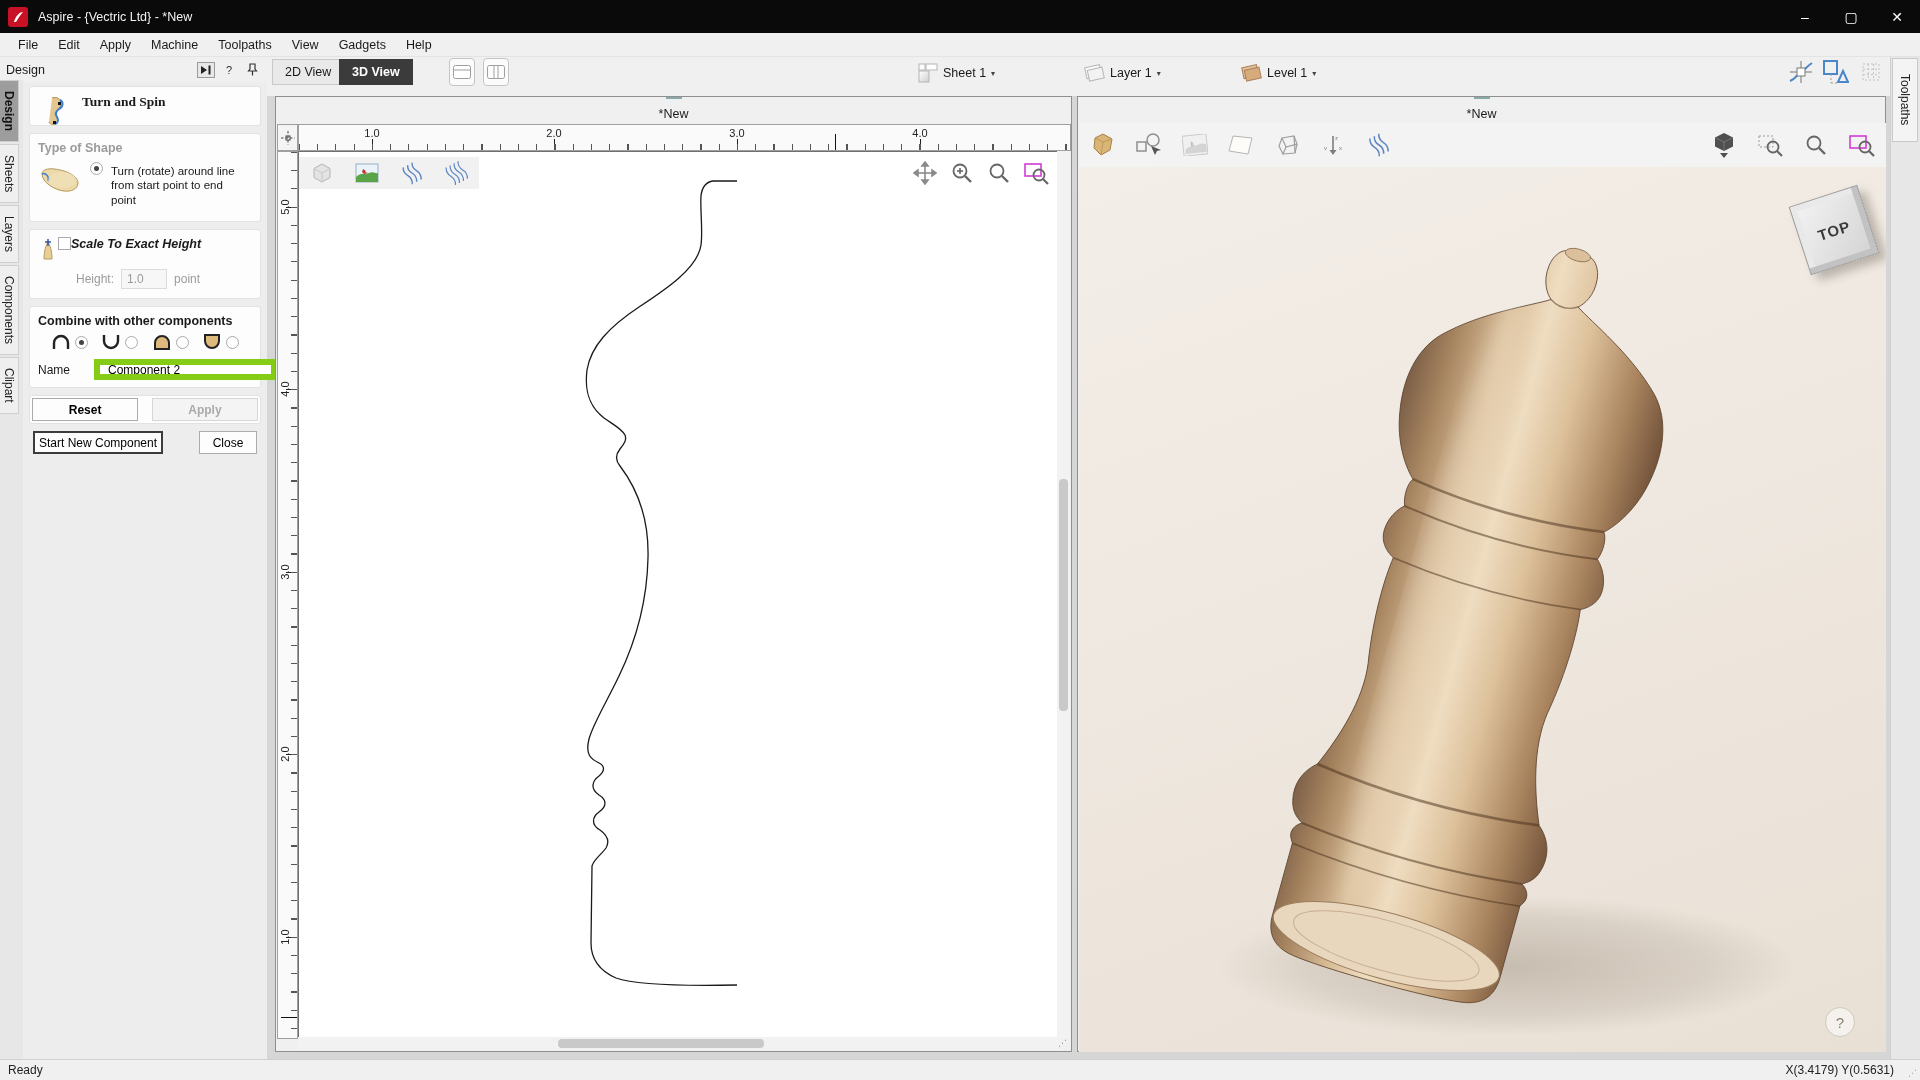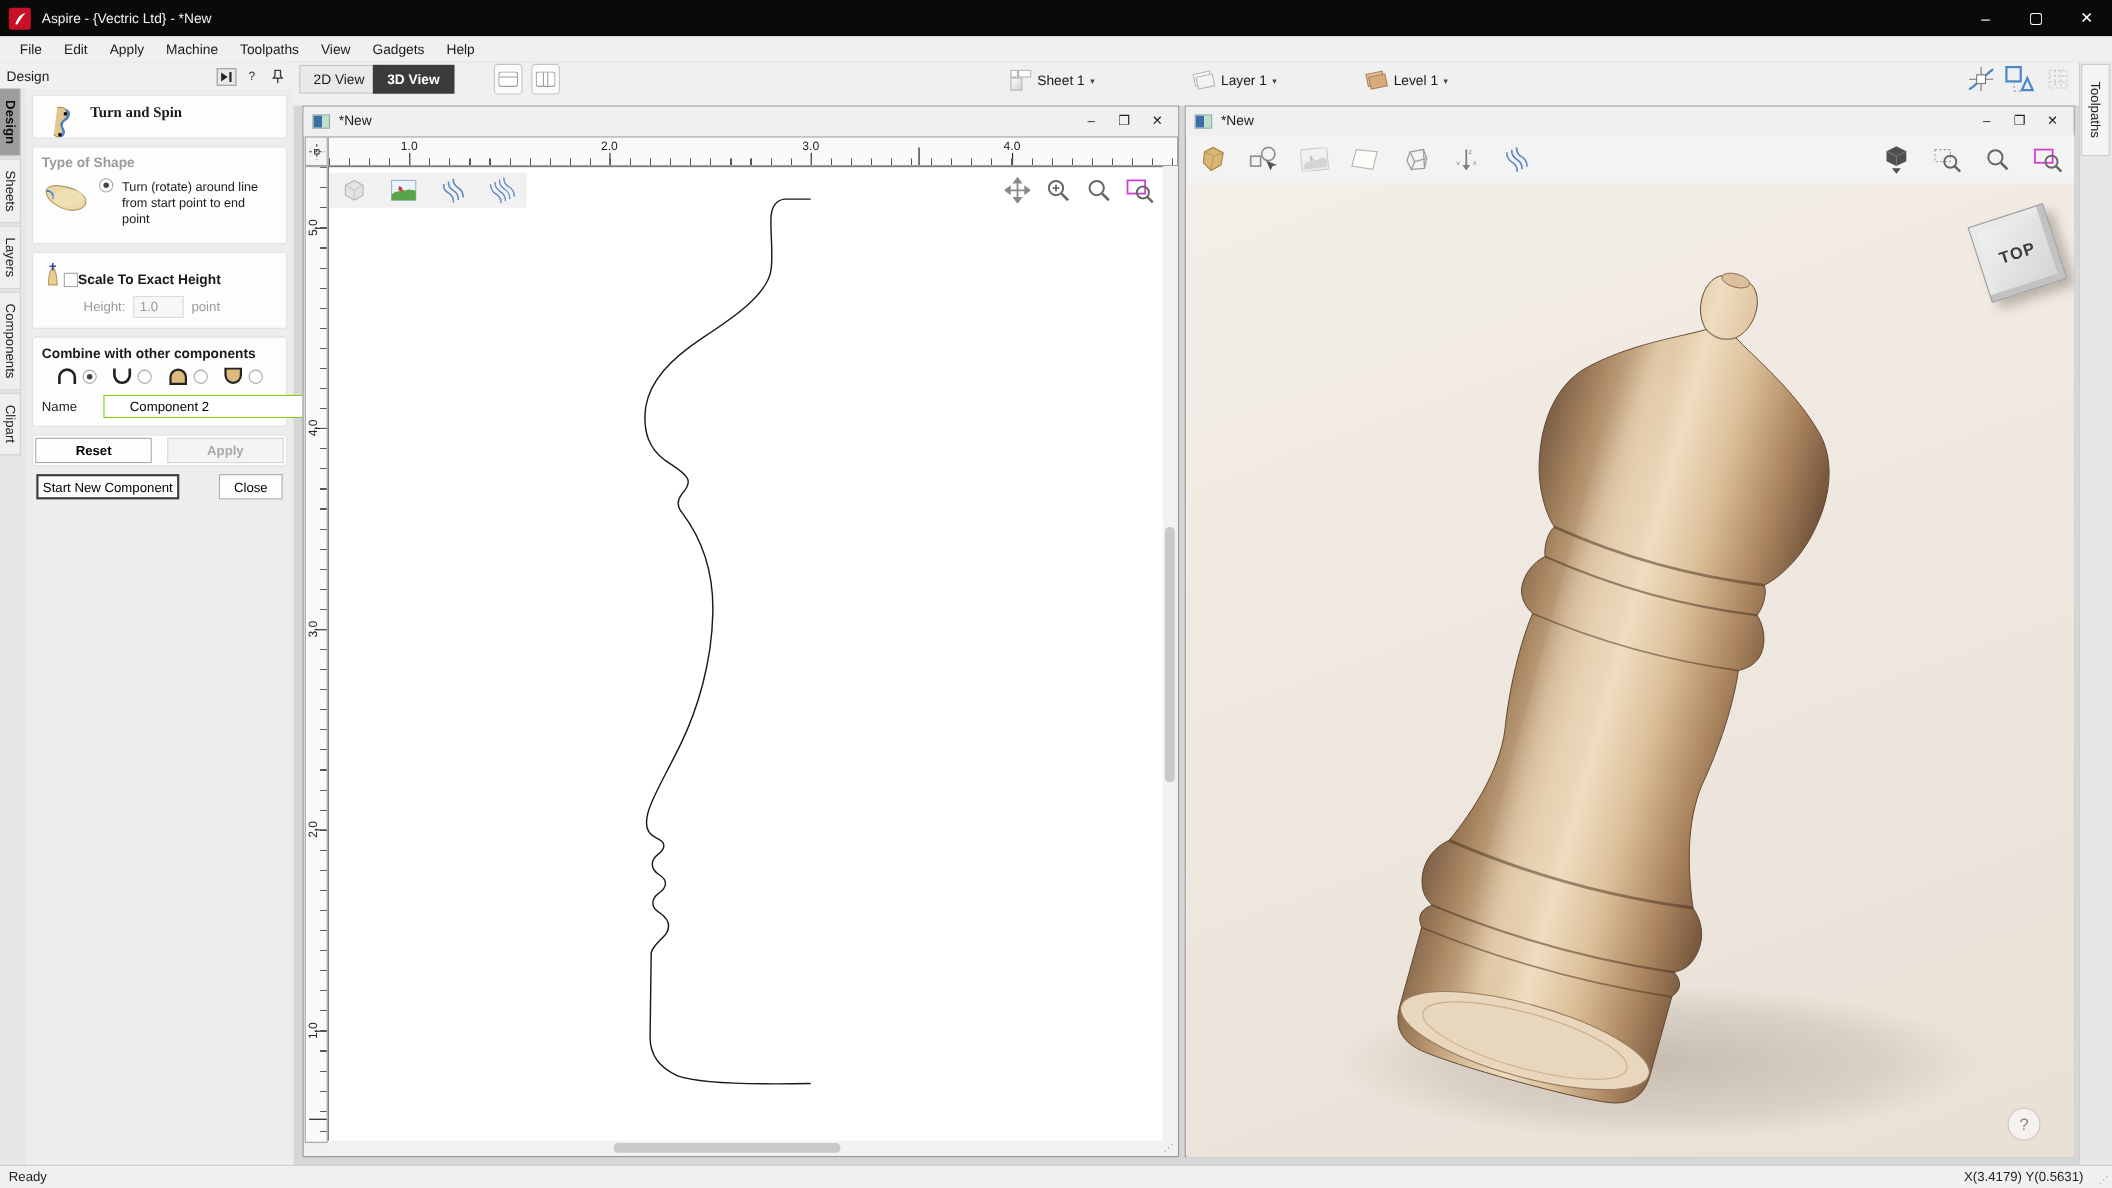--- a/index.html
+++ b/index.html
@@ -60,44 +60,44 @@
   #left-panel { position:absolute; left:23px; top:82px; width:244px; height:977px; background:#ededed; padding:4px 6px; }
   .card { background:#fdfdfd; border:1px solid #e2e2e2; border-radius:3px; margin-bottom:7px; padding:7px 8px; }
   #card-title { display:flex; align-items:flex-start; gap:10px; height:40px;font-family:Liberation Serif, serif; }
   #card-title b { font-size:13.5px; }
   .sec-head { font-weight:bold; font-size:12.5px; color:#9b9b9b; margin-bottom:6px; }
   .opt-row { display:flex; align-items:flex-start; gap:8px; margin:7px 0; }
   .opt-row .txt { font-size:11.5px; line-height:1.25; padding-top:2px; width:134px; }
   .radio { width:13px; height:13px; border:1px solid #a9a9a9; border-radius:50%; background:#fff; flex:none; position:relative; }
   .radio.checked::after { content:""; position:absolute; left:3px; top:3px; width:5px; height:5px; border-radius:50%; background:#444; }
   .checkbox { width:13px; height:13px; border:1px solid #a9a9a9; background:#fff; flex:none; }
-  .scale-row1 { display:flex; align-items:flex-end; gap:0; }
+  .scale-row1 { display:flex; align-items:flex-start; gap:0;font-style:italic; }
   .scale-row1 b { font-size:12.5px; }
   .scale-row2 { display:flex; align-items:center; gap:7px; margin:8px 0 2px 38px; color:#9b9b9b; }
   .scale-row2 input { width:46px; height:20px; border:1px solid #dcdcdc; background:#f7f7f7; color:#9b9b9b;
     padding:0 5px; font-size:12px; }
   .combine-head { font-weight:bold; font-size:12.5px; margin-bottom:6px; }
   .glyph-row { display:flex; align-items:center; justify-content:space-around; margin:4px 6px 9px 6px; }
   .glyph-pair { display:flex; align-items:center; gap:4px; }
   .name-row { display:flex; align-items:center; gap:24px; }
-  .name-row input { flex:1; height:21px; border:1px solid #84cc16; padding:0 23px; font-size:12px; background:#fff; }
+  .name-row input { flex:1; height:21px; border:6px solid #84cc16; padding:0 8px; font-size:12px; background:#fff; }
   .btn-row { display:flex; justify-content:space-between; padding:2px 2px; }
   .btn { height:23px; background:#fdfdfd; border:1px solid #ababab; font-size:12px;
     display:flex; align-items:center; justify-content:center; font-family:inherit; }
   .btn.disabled { color:#aaa; border-color:#d6d6d6; background:#f4f4f4; }
   #btn-reset,#btn-apply { width:47%;font-weight:bold; }
   #outer-btn-row { display:flex; justify-content:space-between; margin:2px 4px; }
   #btn-startnew { width:130px; border:2px solid #3c3c3c; }
   #btn-close { width:58px; }
 
   
   .doc-win { position:absolute; top:96px; height:956px; background:#f0f0f0; border:1px solid #8f8f8f; }
   #win2d { left:275px; width:797px; }
   #win3d { left:1077px; width:809px; }
-  .doc-title { height:26px; display:flex; align-items:center; padding:0 8px; gap:8px; background:#f0f0f0; }
+  .doc-title { height:26px; display:flex; align-items:center; padding:0 8px; gap:8px; background:#f0f0f0;flex-direction:column; }
   .doc-title .t { font-size:12.5px; }
   .doc-title .spacer { flex:1; }
   .doc-ctl { width:22px; height:18px; display:flex; align-items:center; justify-content:center; font-size:12px; color:#222; }
   .doc-icon { width:16px; height:13px; border:1px solid #8aa; background:linear-gradient(90deg,#3c6ea5 0 55%,#bfe0c8 55%); }
 
   
   #corner-box { position:absolute; left:1px; top:27px; width:21px; height:27px; border:1px solid #9f9f9f; background:#f4f4f4;
     display:flex; align-items:center; justify-content:center; }
   #h-ruler { position:absolute; left:22px; top:27px; width:773px; height:27px; background:#fafafa; border:1px solid #9f9f9f; }
   #h-ruler::after { content:""; position:absolute; left:0; right:0; bottom:0; height:6px;

